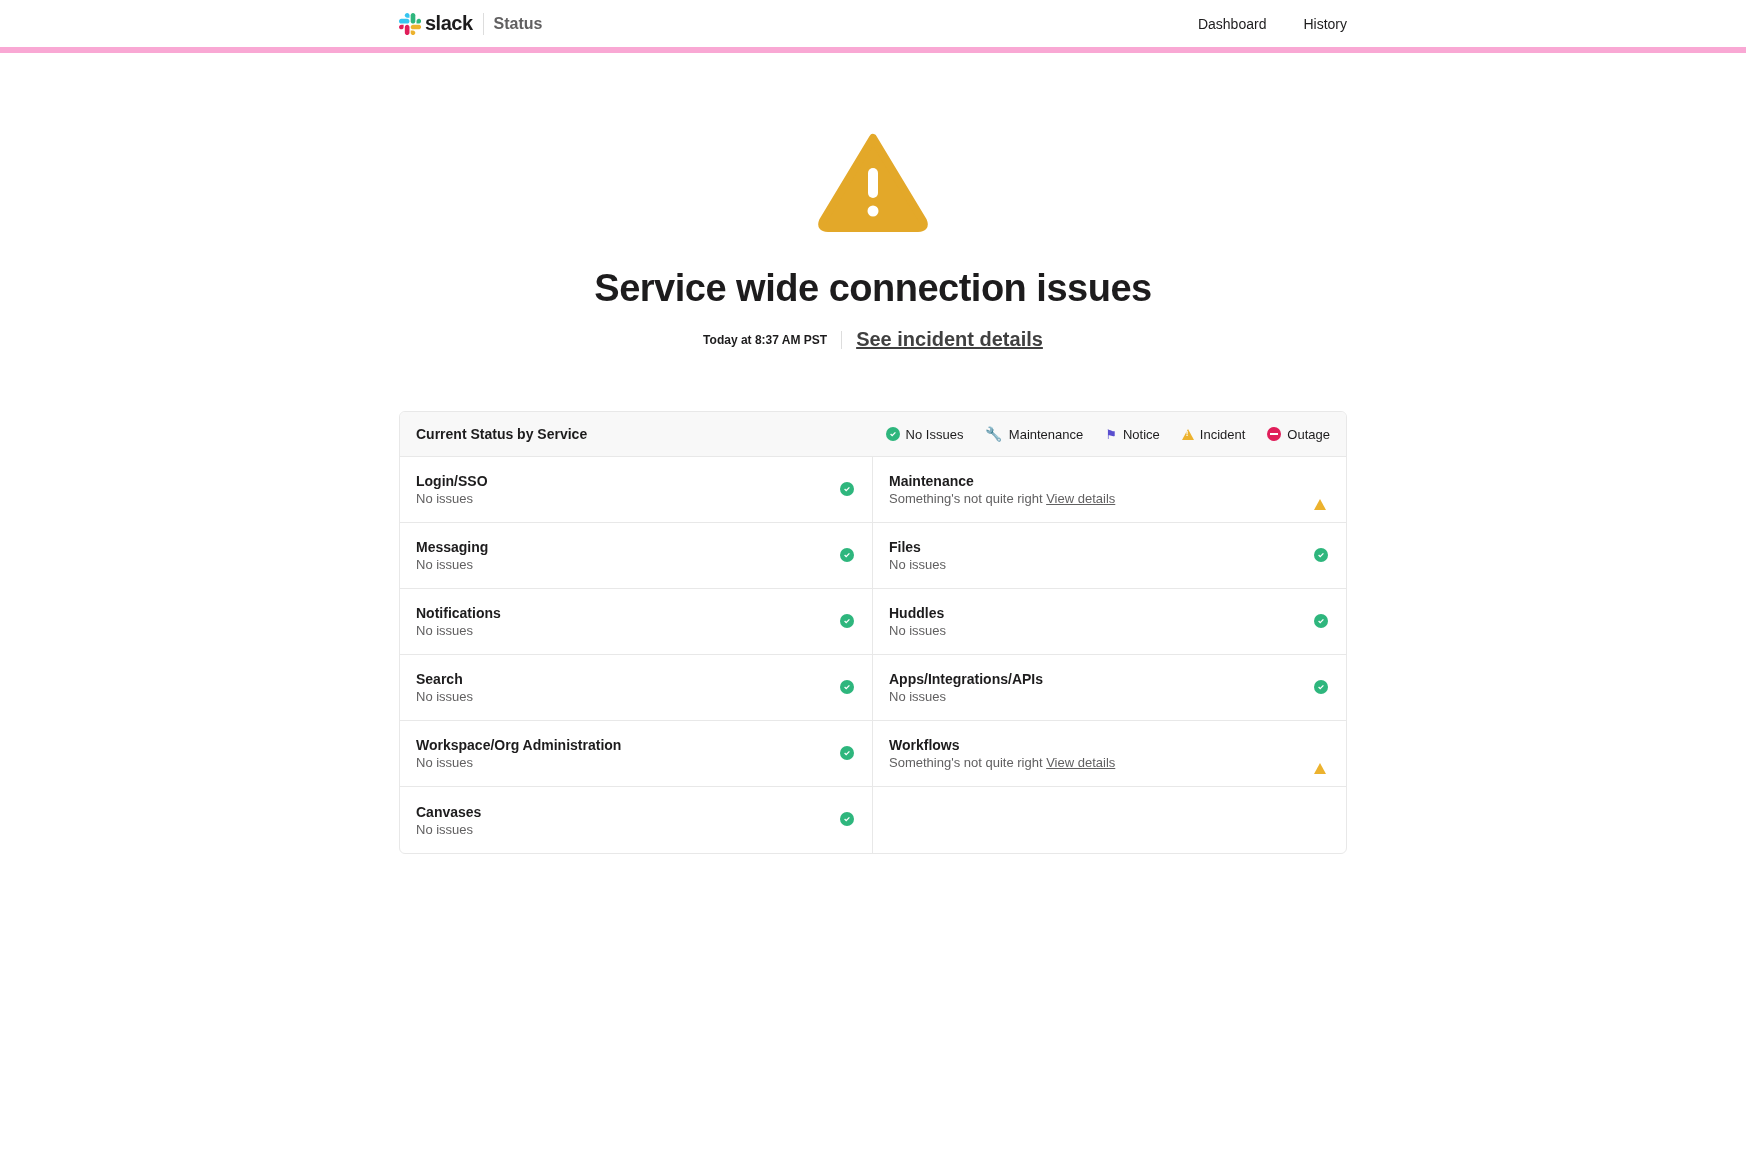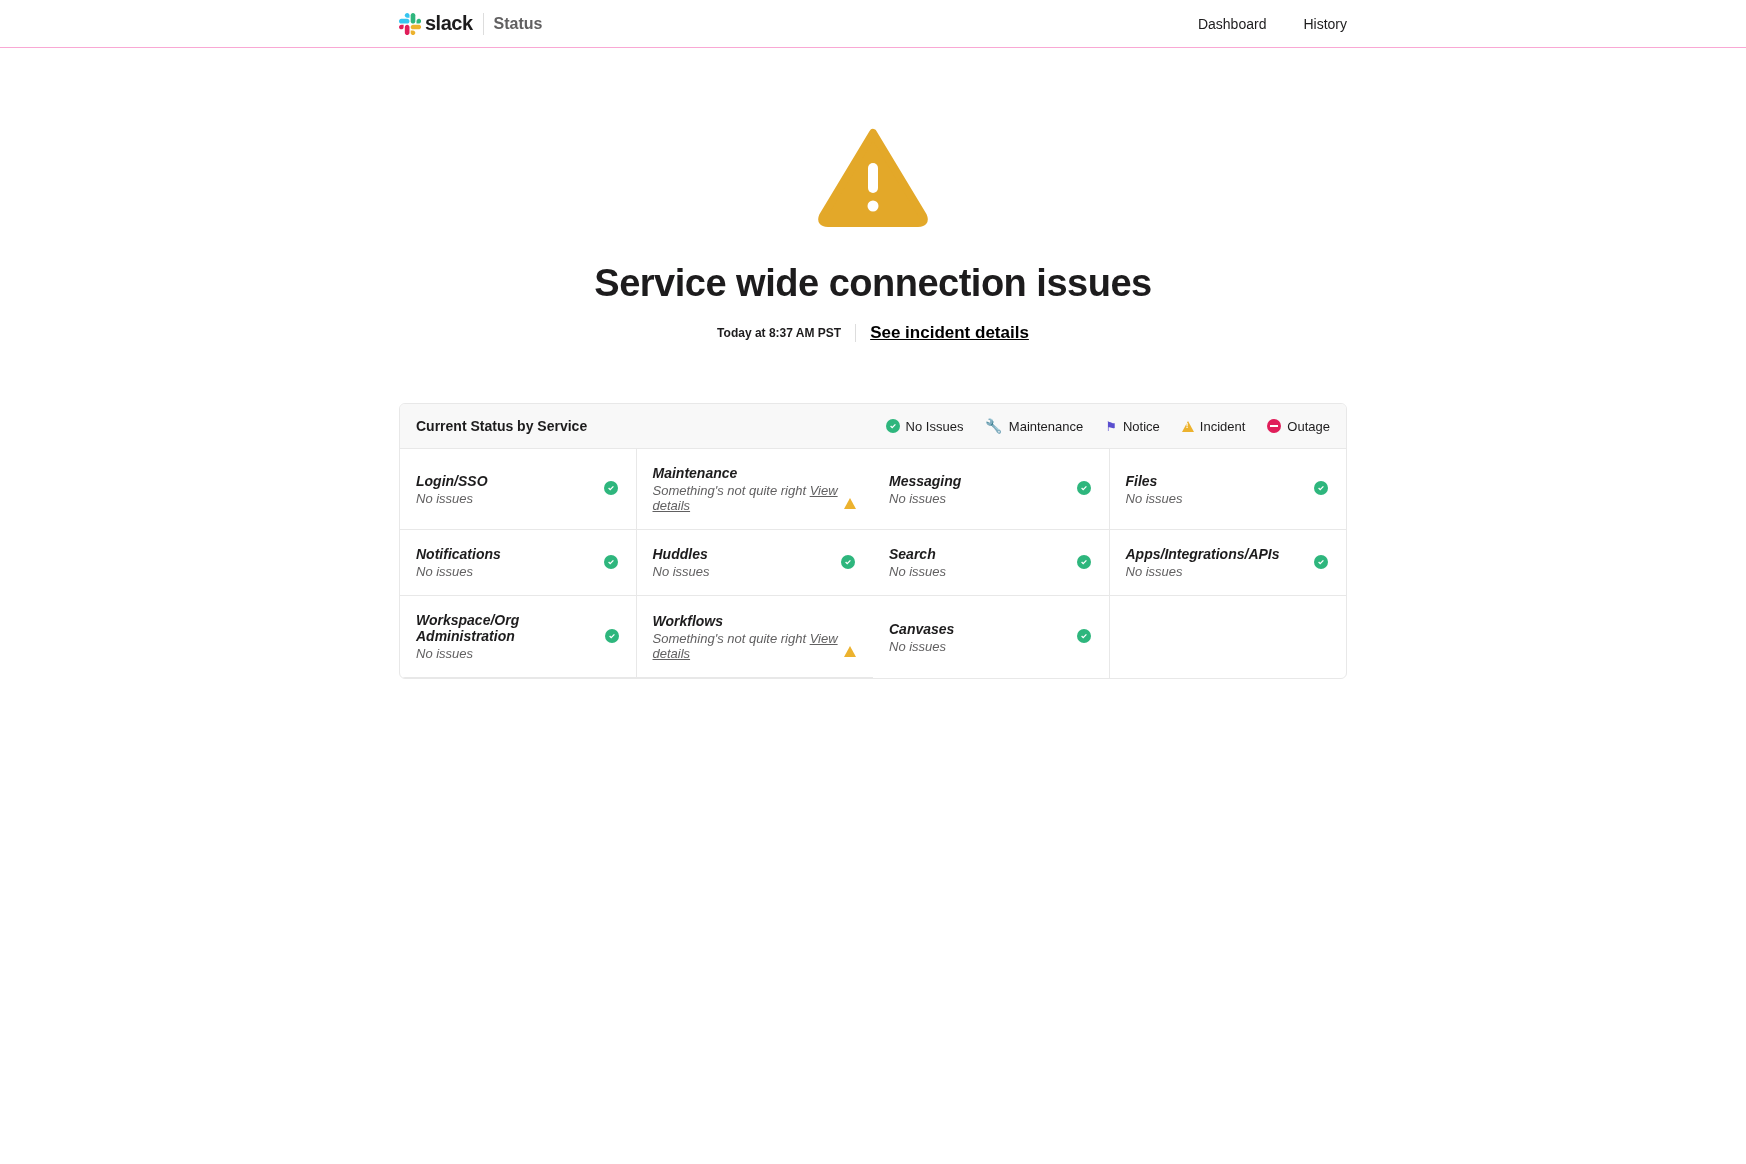--- a/index.html
+++ b/index.html
@@ -1,43 +1,43 @@
 <!DOCTYPE html>
 <html><head>
   <meta charset="utf-8">
   <style>
     * { margin: 0; padding: 0; box-sizing: border-box; }
     body { font-family: -apple-system, BlinkMacSystemFont, "Segoe UI", Helvetica, Arial, sans-serif; color: #1d1c1d; background: #fff; }
     
-    .header { border-bottom: 1px solid #f9a8d4; }
+    .header { border-bottom: 6px solid #f9a8d4; }
     .header-inner { max-width: 948px; margin: 0 auto; height: 47px; display: flex; align-items: center; justify-content: space-between; }
     .logo-section { display: flex; align-items: center; gap: 10px; }
     .slack-logo { display: flex; align-items: center; gap: 4px; }
     .slack-mark { width: 22px; height: 22px; }
     .slack-word { font-weight: 900; font-size: 20px; letter-spacing: -0.5px; }
     .divider { width: 1px; height: 22px; background: #ddd; }
     .status-word { font-size: 16px; color: #616061; font-weight: bold; }
     .nav { display: flex; gap: 37px; }
     .nav a { color: #1d1c1d; text-decoration: none; font-size: 14px; }
     
     .hero { text-align: center; padding: 80px 0 60px; }
     .warning-icon { width: 110px; height: 100px; margin: 0 auto 30px; }
     .hero h1 { font-size: 38px; font-weight: 800; letter-spacing: -0.5px; margin-bottom: 18px; }
     .hero-meta { display: flex; align-items: center; justify-content: center; gap: 14px; }
     .hero-time { font-size: 12px; font-weight: 700; }
     .hero-sep { width: 1px; height: 18px; background: #ddd; }
-    .hero-link { color: #000000; font-size: 17px; font-weight: 700; text-decoration: underline; }
+    .hero-link { color: #404040; font-size: 20px; font-weight: 700; text-decoration: underline; }
     
     .status-table { max-width: 948px; margin: 0 auto; border: 1px solid #e8e8e8; border-radius: 6px; overflow: hidden; }
     .table-header { background: #f8f8f8; padding: 14px 16px; display: flex; justify-content: space-between; border-bottom: 1px solid #e8e8e8; }
     .table-header-title { font-size: 14px; font-weight: 700; }
     .legend { display: flex; gap: 22px; }
     .legend-item { display: flex; align-items: center; gap: 6px; font-size: 13px; }
     
-    .grid { display: grid; grid-template-columns: 1fr 1fr 1fr 1fr; font-style: italic; }
+    .grid { display: grid; grid-template-columns: 1fr 1fr; }
     .cell { padding: 16px; border-bottom: 1px solid #e8e8e8; display: flex; align-items: center; justify-content: space-between; min-height: 66px; }
     .cell:nth-child(odd) { border-right: 1px solid #e8e8e8; }
     .cell.last-row { border-bottom: none; justify-content: space-between; }
     .cell-text { }
     .cell-title { font-size: 14px; font-weight: 700; margin-bottom: 2px; }
     .cell-sub { font-size: 13px; color: #616061; }
     .cell-sub a { color: #616061; text-decoration: underline; }
     .cell-icon { width: 16px; height: 16px; }
     
     .ico-ok { width: 14px; height: 14px; background: #2eb67d; border-radius: 50%; display: flex; align-items: center; justify-content: center; }

